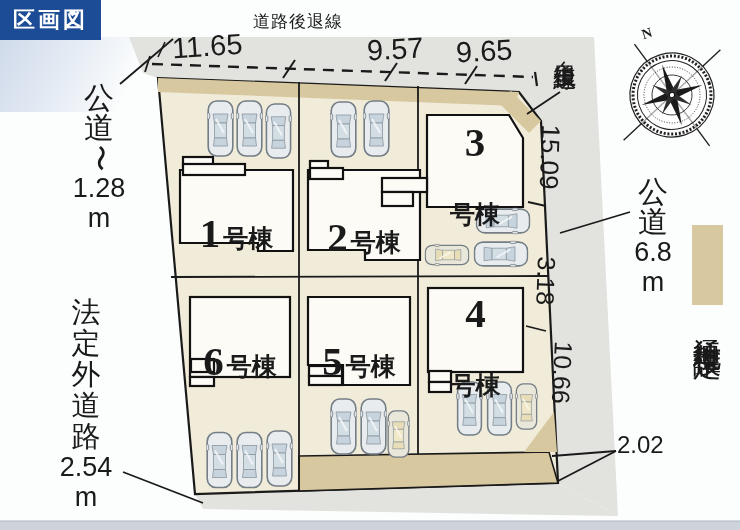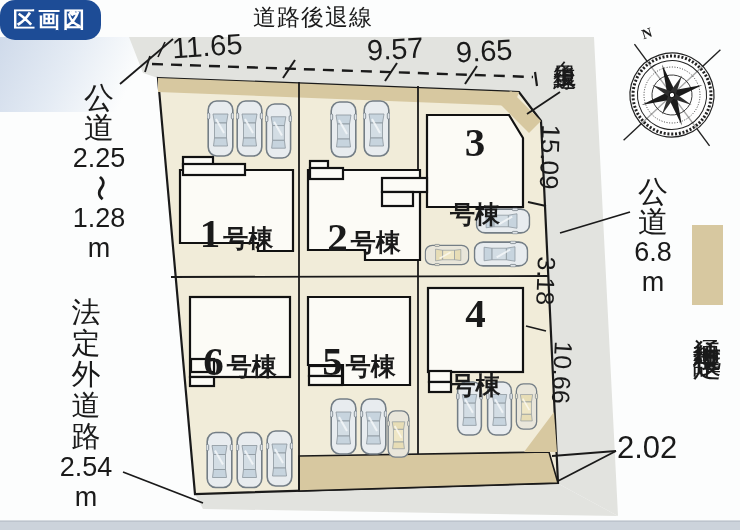--- a/index.html
+++ b/index.html
@@ -4,23 +4,23 @@
 <style>
   html,body{margin:0;padding:0;background:#fff;}
   .canvas{position:relative;width:740px;height:530px;background:#fcfdfd;overflow:hidden;
           font-family:"Liberation Sans",sans-serif;color:#1a1a1a;}
   .abs{position:absolute;}
   svg{position:absolute;left:0;top:0;}
   .tint{left:0;top:37px;width:160px;height:75px;
         background:linear-gradient(115deg,#cfdaea 0%,#e4ebf4 40%,rgba(252,253,253,0) 78%);}
   .title-badge{left:0;top:0;width:101px;height:40px;background:#1d4c96;color:#fff;
        display:flex;align-items:center;justify-content:center;font-size:22px;font-weight:bold;
-       letter-spacing:3px;border-radius:15px;}
+       letter-spacing:3px;}
   .lbl{white-space:nowrap;line-height:1.05;}
-  .h-lbl{font-size:23px;letter-spacing:1px;}
+  .h-lbl{font-size:17px;letter-spacing:1px;margin-top:8px;}
   .num{font-size:29px;}
   .rot90{transform:rotate(90deg);transform-origin:left top;}
   .v-cjk{writing-mode:vertical-rl;text-orientation:upright;letter-spacing:2px;}
   .col{display:flex;flex-direction:column;align-items:center;text-align:center;}
   .col .ln{line-height:30px;}
   .col .k{font-size:30px;}
   .col .n{font-size:27px;}
   .tilde{transform:rotate(90deg);display:inline-block;}
   .blabel{display:flex;align-items:baseline;justify-content:center;
           font-family:"Liberation Serif",serif;}
@@ -196,26 +196,25 @@
 
   <div class="abs col" style="left:628px;top:177px;width:50px;">
     <div class="ln k">公</div>
     <div class="ln k">道</div>
     <div class="ln n">6.8</div>
     <div class="ln n">m</div>
   </div>
 
   <div class="abs" style="left:692px;top:225px;width:31px;height:80px;background:#d7c8a0;"></div>
   <div class="abs lbl v-cjk" style="left:692px;top:316px;font-size:28px;height:214px;">通行地役権設定</div>
-  <div class="abs lbl" style="left:617px;top:432px;font-size:31px;">2.02</div>
+  <div class="abs lbl" style="left:617px;top:432px;font-size:24px;">2.02</div>
 
   <div class="abs col" style="left:70px;top:83px;width:58px;">
     <div class="ln k">公</div>
     <div class="ln k">道</div>
-    <div class="ln n">2.25</div>
     <div class="ln n"><span class="tilde">〜</span></div>
     <div class="ln n">1.28</div>
     <div class="ln n">m</div>
   </div>
 
   <div class="abs col" style="left:58px;top:297px;width:56px;">
     <div class="ln k" style="font-size:29px;line-height:31px;">法</div>
     <div class="ln k" style="font-size:29px;line-height:31px;">定</div>
     <div class="ln k" style="font-size:29px;line-height:31px;">外</div>
     <div class="ln k" style="font-size:29px;line-height:31px;">道</div>

